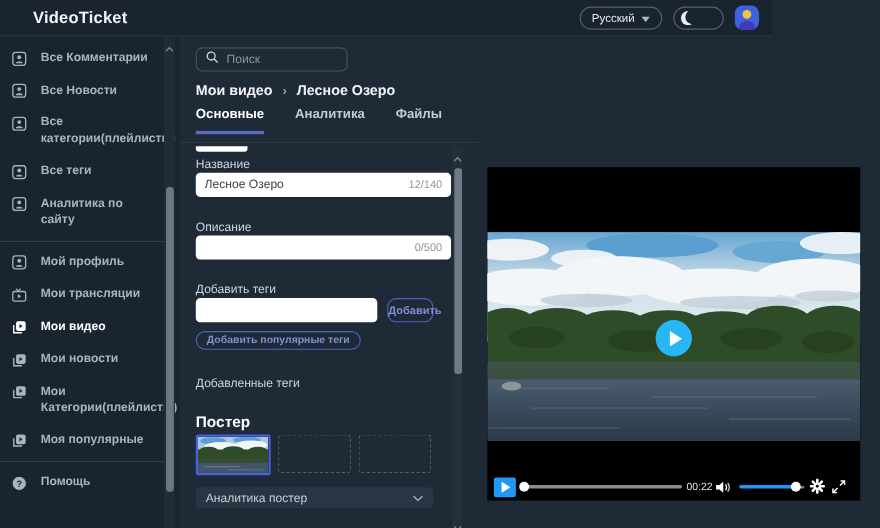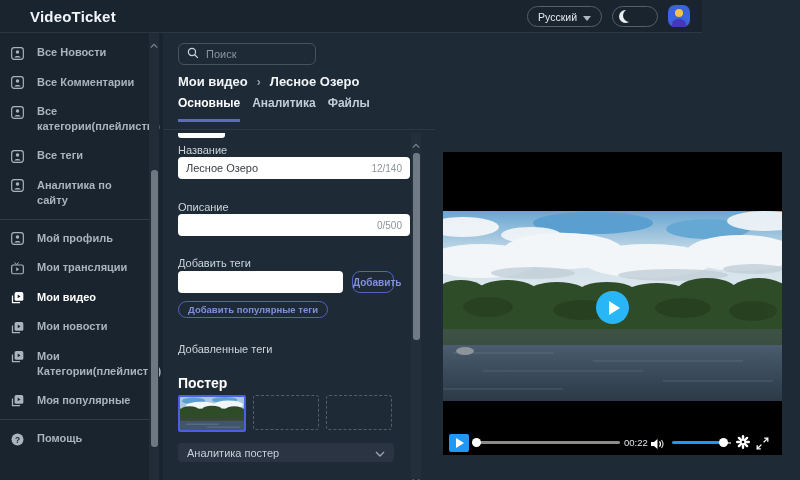--- a/index.html
+++ b/index.html
@@ -42,21 +42,21 @@
   .search-box { position:absolute; left:15px; top:10px; width:138px; height:22px; border:1px solid #46525f;
                 border-radius:6px; display:flex; align-items:center; gap:7px; padding:0 8px; }
   .search-box input { flex:1; min-width:0; background:transparent; border:none; outline:none;
                       color:#dfe5ea; font-size:11px; font-family:inherit; }
   .search-box input::placeholder { color:#8a96a3; }
 
   .breadcrumb { position:absolute; left:15px; top:41px; display:flex; align-items:center; gap:9px;
                 font-size:13px; font-weight:bold; color:#f2f5f7; }
   .breadcrumb .sep { color:#93a0ac; font-size:12px; }
 
-  .tabs { position:absolute; left:15px; top:63px; display:flex; gap:12px; }
+  .tabs { position:absolute; left:15px; top:63px; display:flex; gap:28px; }
   .tab { font-size:12px; font-weight:bold; color:#c3cdd6; padding-bottom:9px; border-bottom:3px solid transparent; cursor:pointer; background:none; border-top:none; border-left:none; border-right:none; font-family:inherit; }
   .tab.active { color:#ffffff; border-bottom-color:#5c6bc0; }
   .tabs-divider { position:absolute; left:0; top:96px; width:272px; height:1px; background:#2c3845; }
   .sliver { position:absolute; left:15px; top:100px; width:47px; height:5px; background:#ffffff; border-radius:0 0 3px 3px; }
 
   .flabel { position:absolute; left:15px; font-size:11px; color:#cdd5dc; }
   .input-wrap { position:absolute; left:15px; height:22px; background:#ffffff; border-radius:4px;
                 display:flex; align-items:center; padding:0 8px; }
   .input-wrap input { flex:1; min-width:0; border:none; outline:none; background:transparent;
                       font-size:11px; color:#3b4046; font-family:inherit; }
@@ -130,31 +130,31 @@
 
   <nav class="sidebar">
     <div class="side-item">
       <span class="icn">
           <svg viewBox="0 0 18 18" width="15" height="15">
             <rect x="2" y="2" width="14" height="14" rx="3" fill="none" stroke="currentColor" stroke-width="1.4"></rect>
             <circle cx="9" cy="7.2" r="2.1" fill="currentColor"></circle>
             <path d="M5.2 13.8c0-2.6 7.6-2.6 7.6 0z" fill="currentColor"></path>
           </svg>
         </span>
+      <span class="lbl">Все Комментарии</span>
+    </div>
+    <div class="side-item">
+      <span class="icn">
+          <svg viewBox="0 0 18 18" width="15" height="15">
+            <rect x="2" y="2" width="14" height="14" rx="3" fill="none" stroke="currentColor" stroke-width="1.4"></rect>
+            <circle cx="9" cy="7.2" r="2.1" fill="currentColor"></circle>
+            <path d="M5.2 13.8c0-2.6 7.6-2.6 7.6 0z" fill="currentColor"></path>
+          </svg>
+        </span>
       <span class="lbl">Все Новости</span>
-    </div>
-    <div class="side-item">
-      <span class="icn">
-          <svg viewBox="0 0 18 18" width="15" height="15">
-            <rect x="2" y="2" width="14" height="14" rx="3" fill="none" stroke="currentColor" stroke-width="1.4"></rect>
-            <circle cx="9" cy="7.2" r="2.1" fill="currentColor"></circle>
-            <path d="M5.2 13.8c0-2.6 7.6-2.6 7.6 0z" fill="currentColor"></path>
-          </svg>
-        </span>
-      <span class="lbl">Все Комментарии</span>
     </div>
     <div class="side-item">
       <span class="icn">
           <svg viewBox="0 0 18 18" width="15" height="15">
             <rect x="2" y="2" width="14" height="14" rx="3" fill="none" stroke="currentColor" stroke-width="1.4"></rect>
             <circle cx="9" cy="7.2" r="2.1" fill="currentColor"></circle>
             <path d="M5.2 13.8c0-2.6 7.6-2.6 7.6 0z" fill="currentColor"></path>
           </svg>
         </span>
       <span class="lbl">Все категории(плейлисты)</span>

